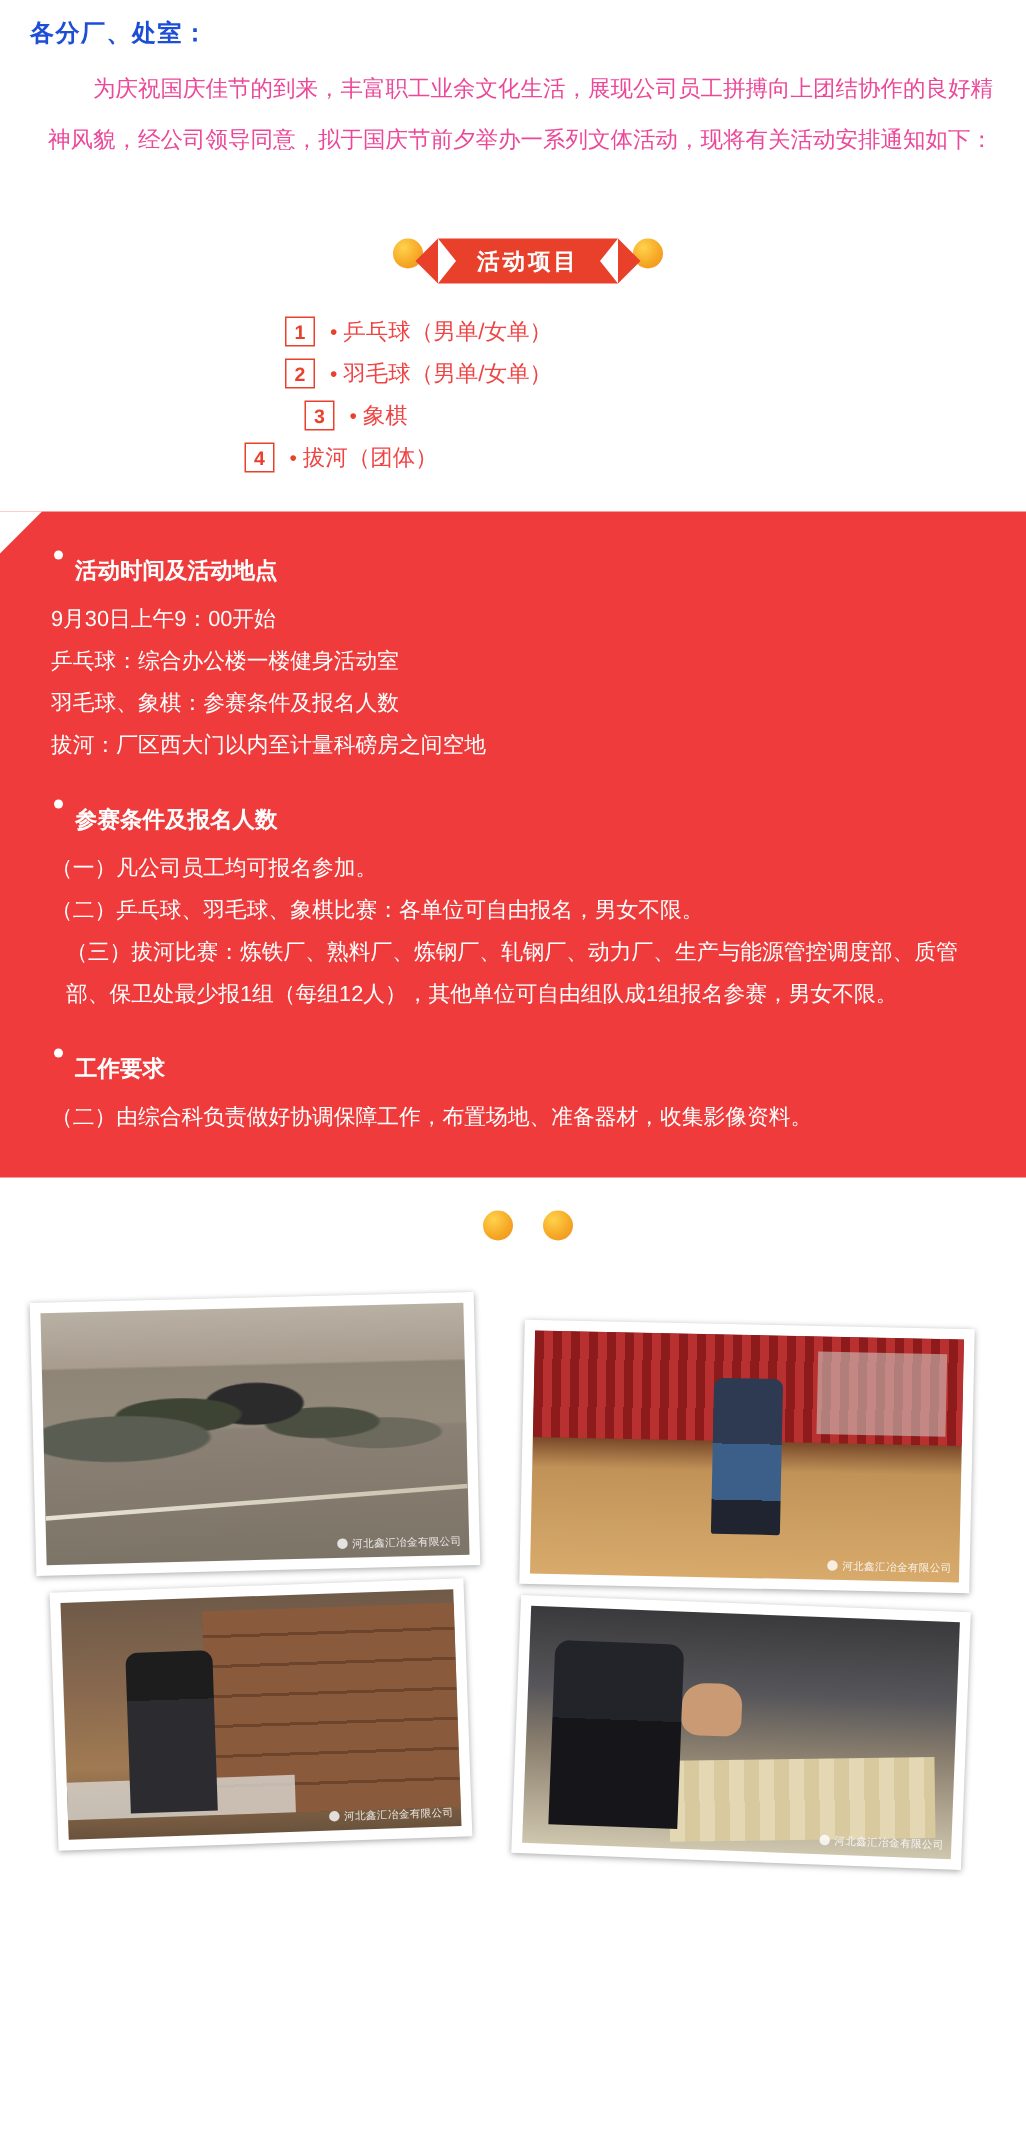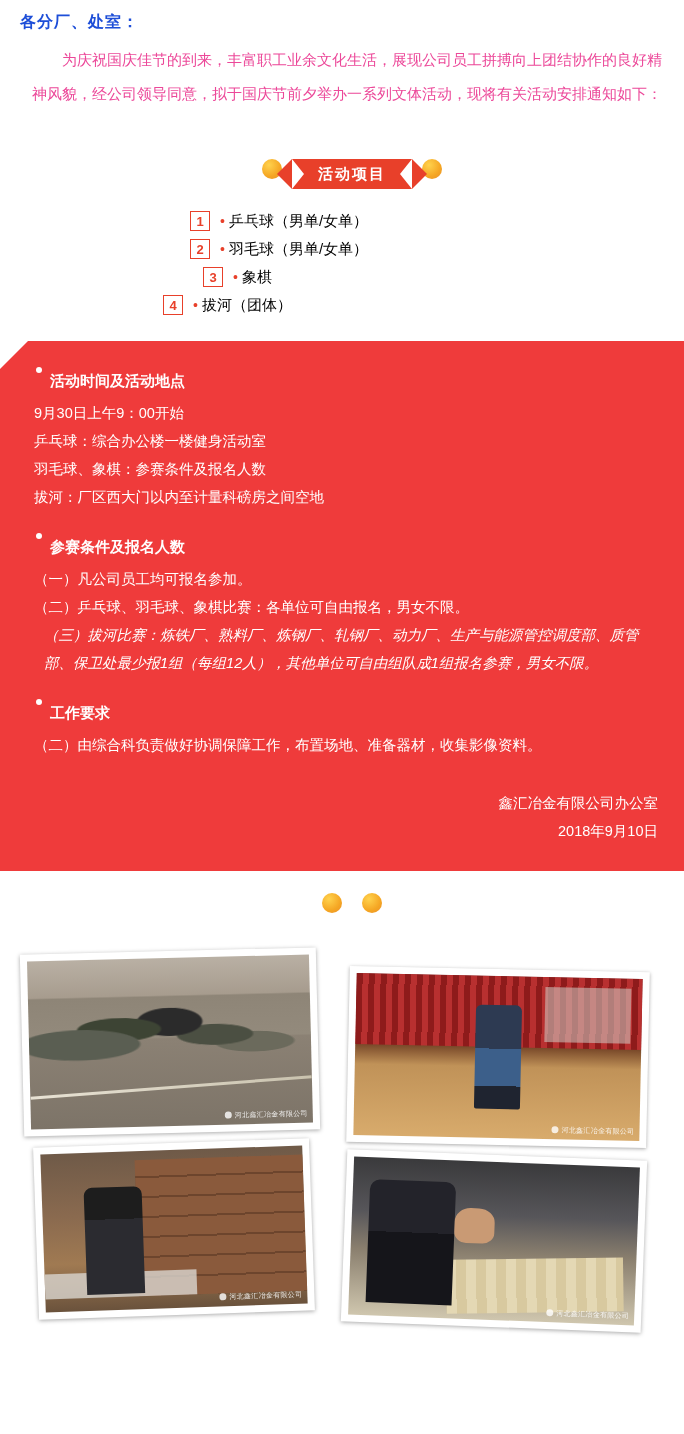--- a/index.html
+++ b/index.html
@@ -116,21 +116,21 @@
     flex: 0 0 auto;
   }
   .event-bullet {
     color: #e8402a;
     font-size: 14px;
     margin: 0 4px 0 10px;
     line-height: 1;
   }
   .event-label {
     font-size: 15px;
-    color: #000000;
+    color: #ef4444;
   }
 
   
   .red-block {
     position: relative;
     margin: 26px 0 0 0;
     background: #ef3b3b;
     color: #ffffff;
     padding: 26px 26px 26px 30px;
     font-size: 14.5px;
@@ -152,21 +152,21 @@
   }
   .section-head .hd-dot {
     width: 6px; height: 6px;
     background: #fff;
     border-radius: 50%;
     display: inline-block;
     margin-right: 8px;
     flex: 0 0 auto;
   }
   .rb-line { margin-left: 4px; }
-  .rb-para { margin-left: 14px; font-style: italic; }
+  .rb-para { margin-left: 14px; }
   .rb-gap { height: 22px; }
   .sign {
     text-align: right;
     margin-top: 30px;
     line-height: 28px;
   }
 
   
   .gallery-wrap {
     position: relative;
@@ -349,24 +349,20 @@
   <div class="rb-para">（三）拔河比赛：炼铁厂、熟料厂、炼钢厂、轧钢厂、动力厂、生产与能源管控调度部、质管部、保卫处最少报1组（每组12人），其他单位可自由组队成1组报名参赛，男女不限。</div>
 
   <div class="rb-gap"></div>
 
   <div class="section-head">
     <span class="hd-dot"></span>
     <span>工作要求</span>
   </div>
   <div class="rb-line">（二）由综合科负责做好协调保障工作，布置场地、准备器材，收集影像资料。</div>
 
-  <div class="sign">
-    <div>鑫汇冶金有限公司办公室</div>
-    <div>2018年9月10日</div>
-  </div>
 </div>
 
 <div class="gallery-wrap">
   <div class="banner-wrap" style="margin-top:22px">
     <span class="dot-ball left"></span>
     <span class="dot-ball right"></span>
   </div>
 
   <div class="photos">
     <div class="photo" id="photo1">

